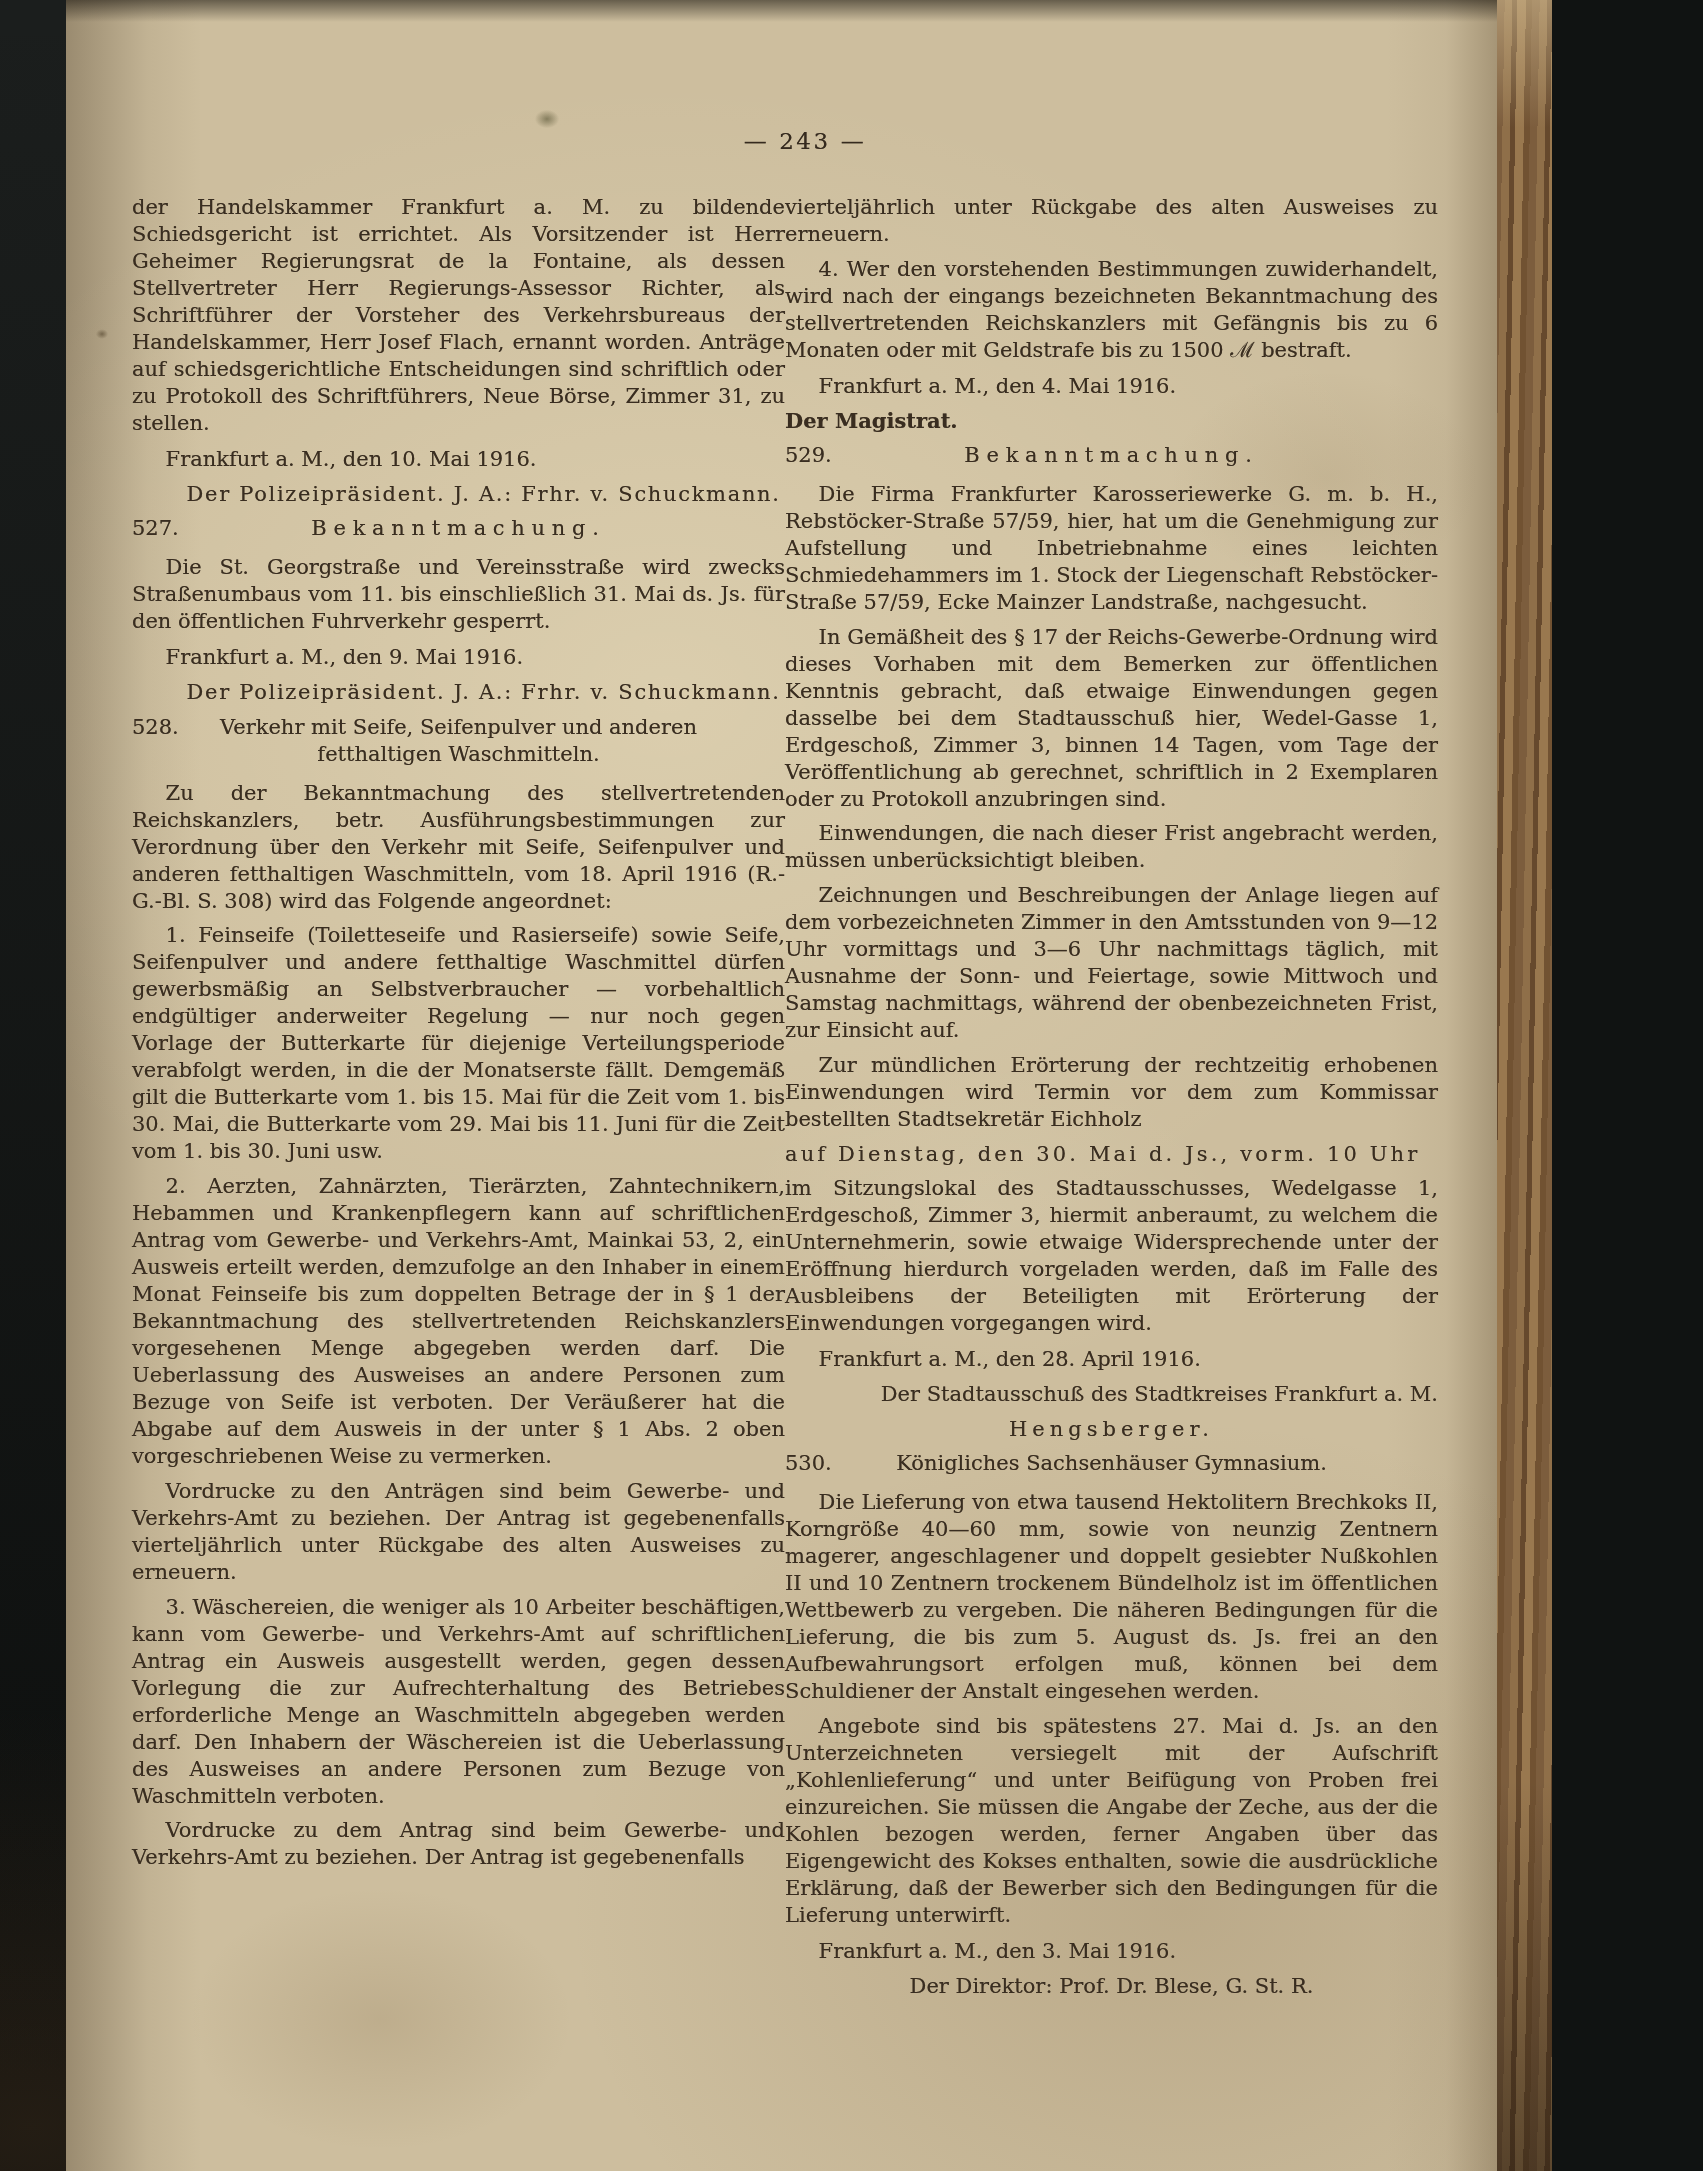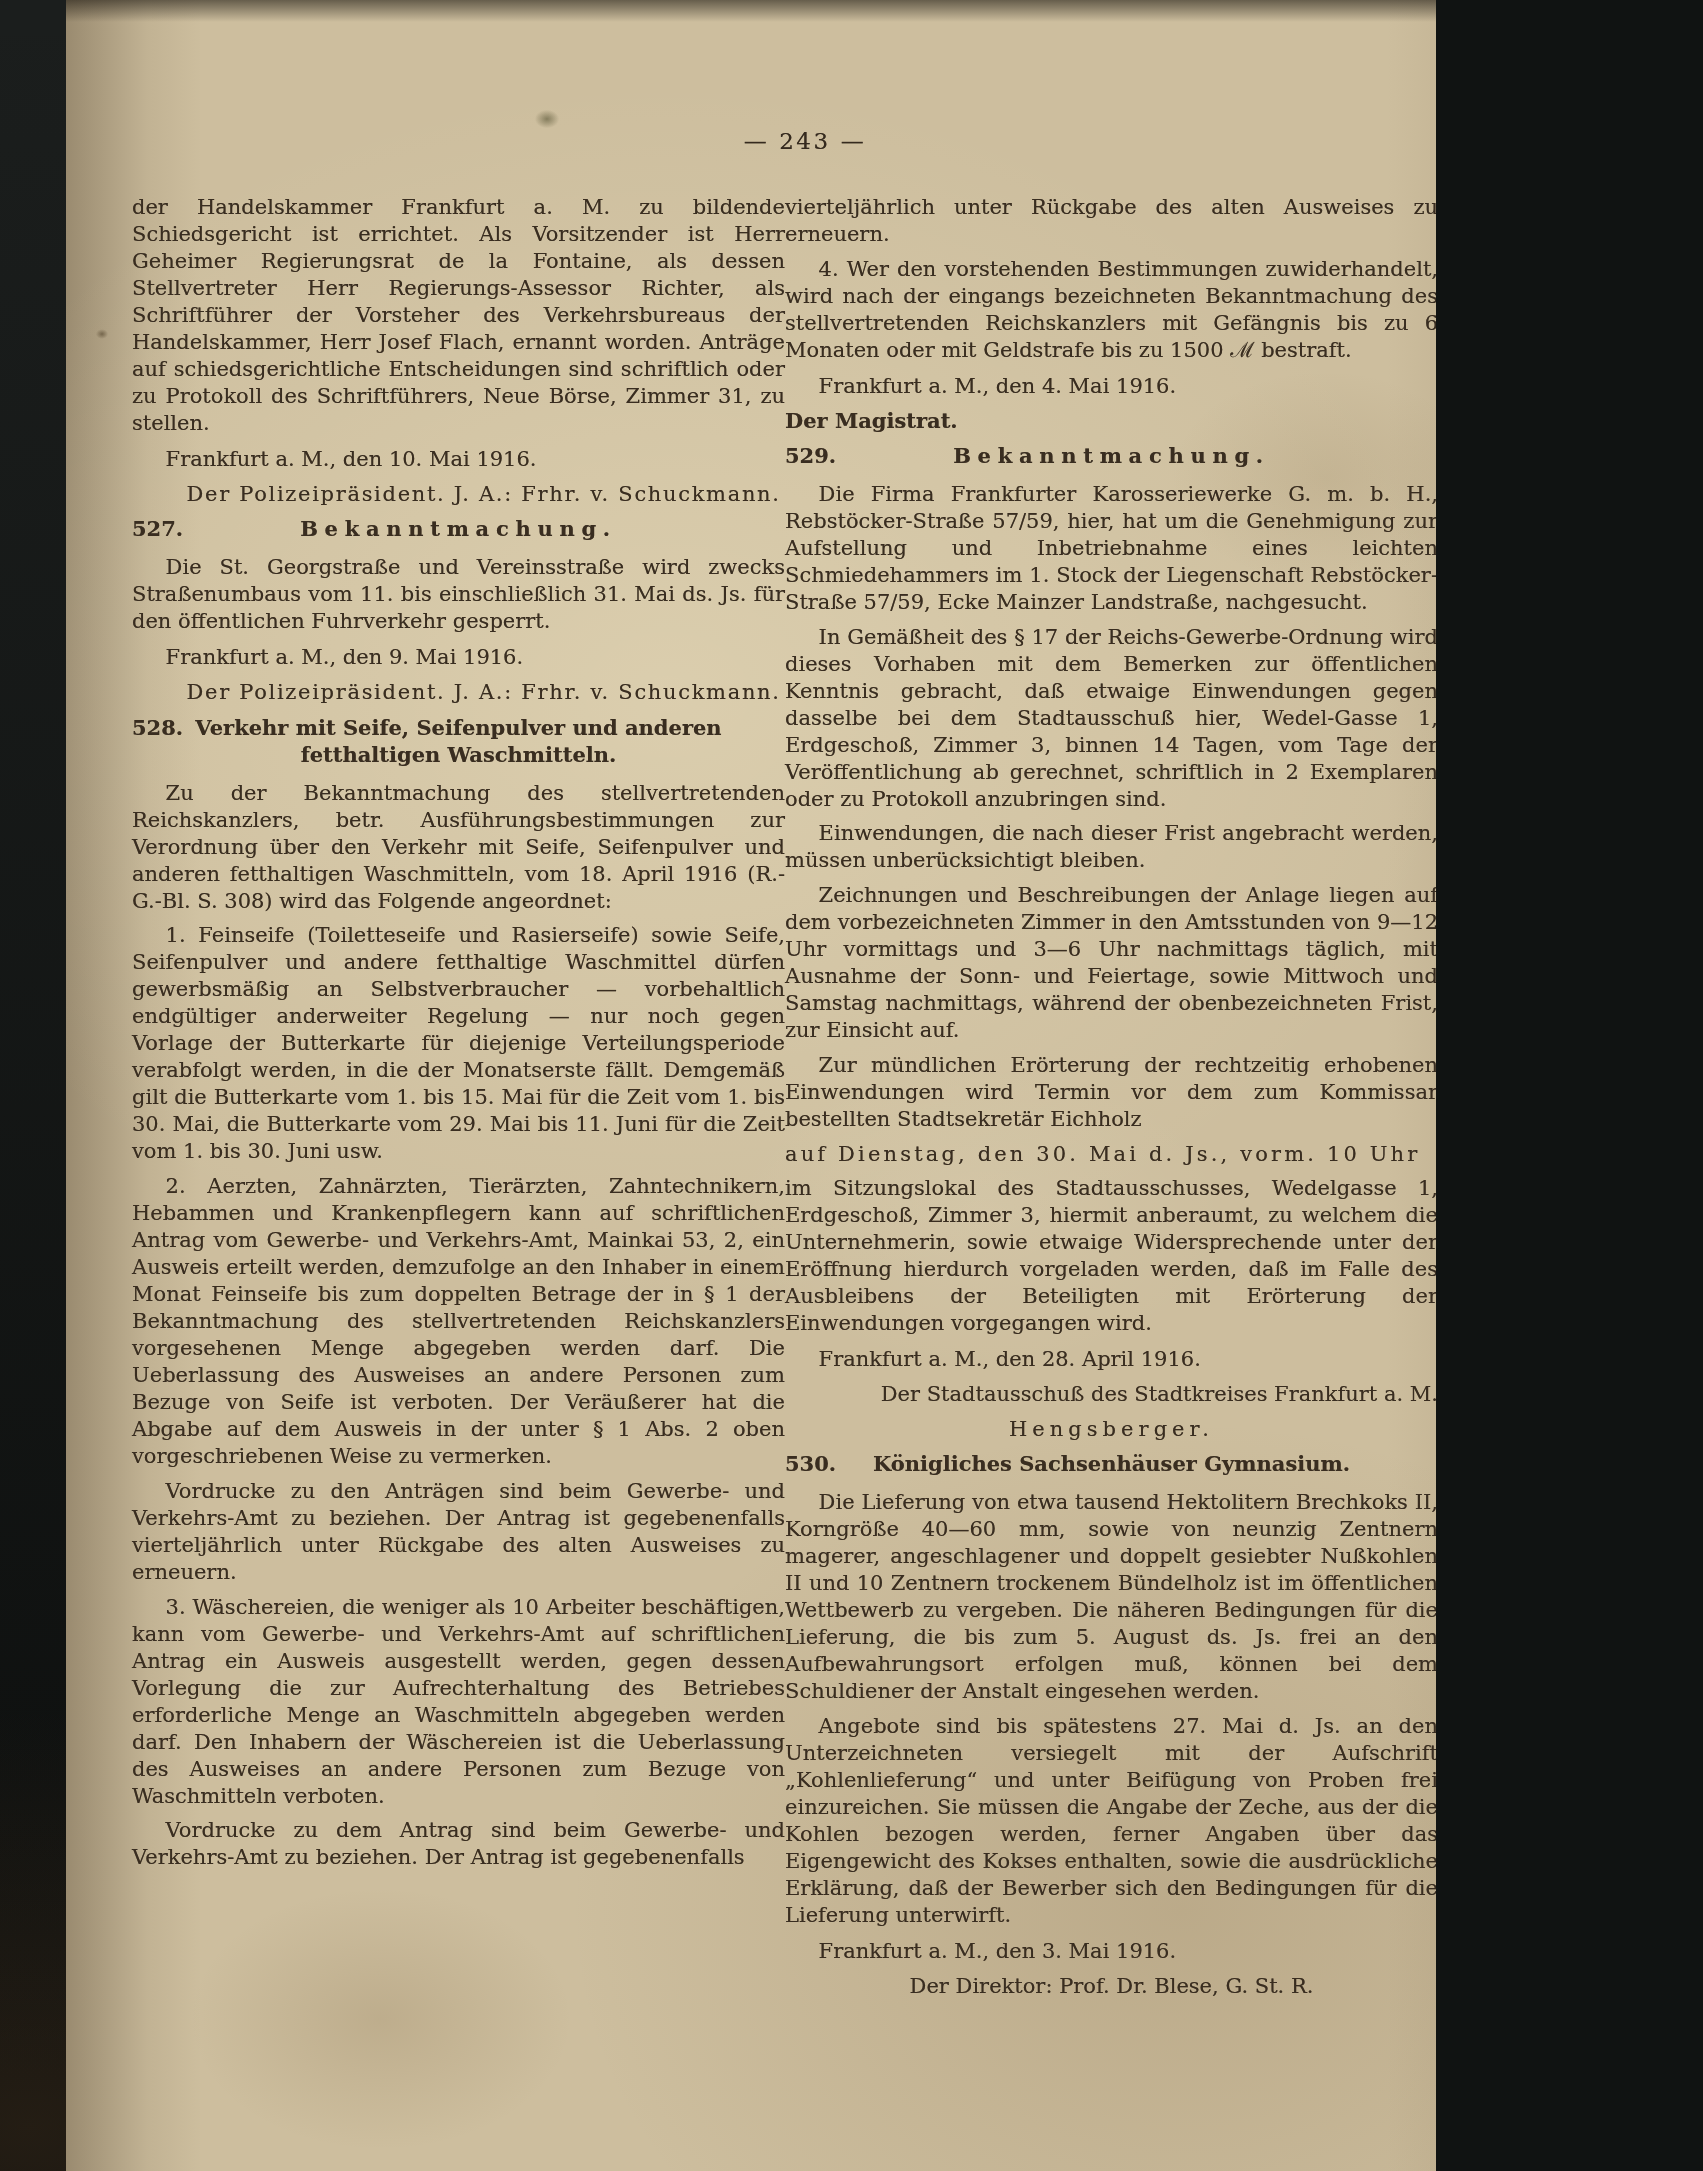--- a/index.html
+++ b/index.html
@@ -1,17 +1,17 @@
 <!DOCTYPE html>
 <html lang="de" style="font-size:13.6px"><head>
 <meta charset="utf-8">
 <style>
   html,body{margin:0;padding:0;background:#101312;}
   .scene{
-    position:relative;width:1436px;height:2171px;overflow:hidden;
+    position:relative;width:1552px;height:2171px;overflow:hidden;
     background:
       radial-gradient(767px 596px at 2% 98%, rgba(95,65,35,.28), transparent 70%),
       linear-gradient(180deg,#20242300,#0d0f0e 96%),
       #1b1e1d;
     font-family:"DejaVu Serif","Liberation Serif",serif;
   }
   .paper{
     position:absolute;left:66px;top:0;width:1431px;height:2171px;
     background:
       linear-gradient(180deg, rgba(18,14,8,.55), transparent 22px),
@@ -56,21 +56,21 @@
   .p{margin:0 0 7.7px;text-align:justify;text-indent:1.6em;}
   .p.noindent{text-indent:0;}
   .line{margin:0 0 7.7px;}
   .dateline{text-indent:1.6em;margin-top:9px;}
   .sig{text-indent:2.6em;letter-spacing:.08em;}
   .sig-right{text-align:left;padding-right:1.4em;font-weight:bold;}
   .right-line{text-align:right;}
   .center-line{text-align:center;}
   .spaced{letter-spacing:.15em;}
   .spaced-wide{letter-spacing:.24em;}
-  .heading{position:relative;text-align:center;font-weight:bold;margin:6px 0 12px;}
+  .heading{position:relative;text-align:center;font-weight:normal;margin:6px 0 12px;}
   .heading .num{position:absolute;left:0;top:0;letter-spacing:0;}
   .heading .title{display:inline-block;max-width:545px;}
   .heading .title.sperr{letter-spacing:.32em;}
 </style>
 </head>
 <body>
 
 <div class="scene">
   <div class="paper"></div>
   <div class="fore-edge"></div>

